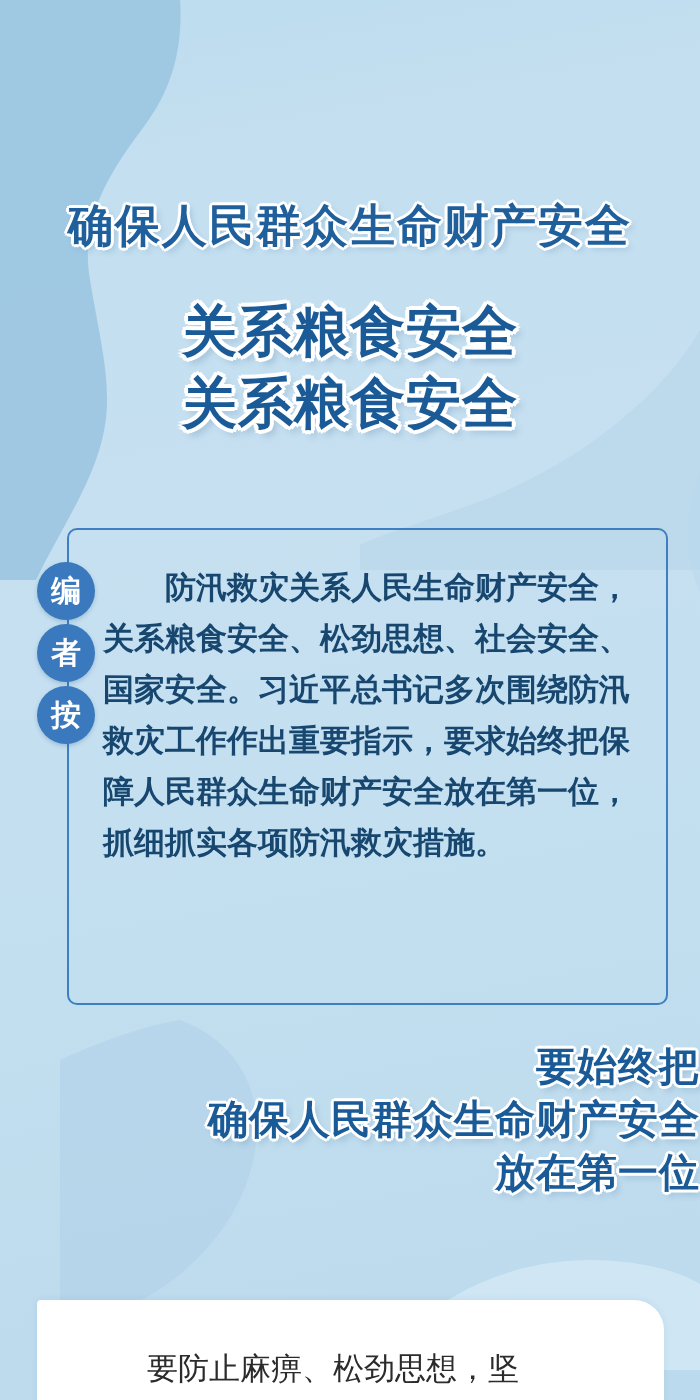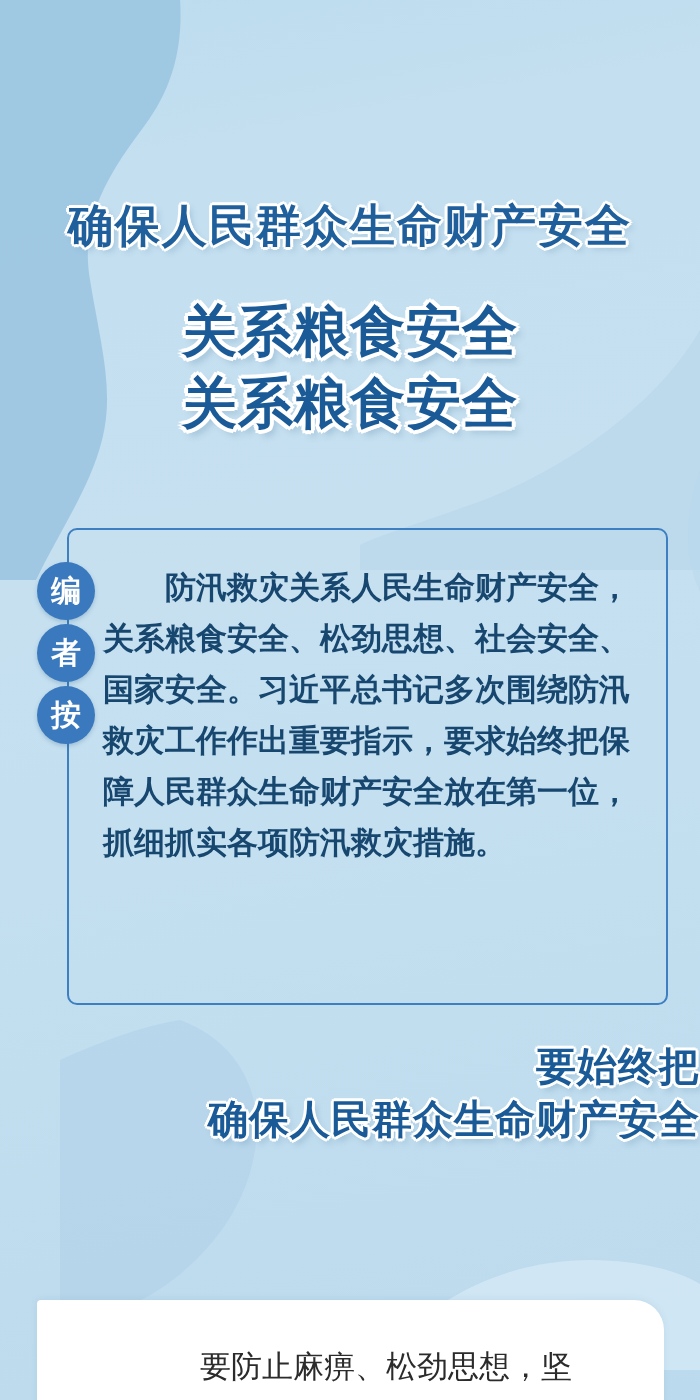--- a/index.html
+++ b/index.html
@@ -122,27 +122,26 @@
     width:627px; height:140px;
     background:#ffffff;
     border-radius:4px 30px 0 0;
     box-shadow:0 -1px 6px rgba(90,140,180,.12);
     overflow:hidden;
   }
   .card-text{
     position:absolute;
     left:48px; top:44px;
     width:540px;
-    font-family:Liberation Mono, monospace;
+    font-family:Liberation Sans, sans-serif;
     font-size:31px;
     line-height:50px;
     color:#2b2b2b;
     text-indent:62px;
     letter-spacing:0px;
-    text-align:center;
   }
 </style>
 </head>
 <body>
 
 <div id="poster">
 
   <div class="deco" style="left:-60px; top:-40px; width:320px; height:620px;">
     <svg width="320" height="620" viewBox="0 0 320 620">
       <path d="M0,0 L235,0 C248,70 238,120 205,165
@@ -190,19 +189,20 @@
     <div class="badge">编</div>
     <div class="badge">者</div>
     <div class="badge">按</div>
   </div>
 
   <div class="note-text">防汛救灾关系人民生命财产安全，关系粮食安全、松劲思想、社会安全、国家安全。习近平总书记多次围绕防汛救灾工作作出重要指示，要求始终把保障人民群众生命财产安全放在第一位，抓细抓实各项防汛救灾措施。</div>
 
   <div class="section-head">
     <div class="sh-line">要始终把</div>
     <div class="sh-line">确保人民群众生命财产安全</div>
+    <div class="sh-line">放在第一位</div>
   </div>
 
   <div class="white-card">
     <div class="card-text">要防止麻痹、松劲思想，坚</div>
   </div>
 
 </div>
 
 </body></html>

